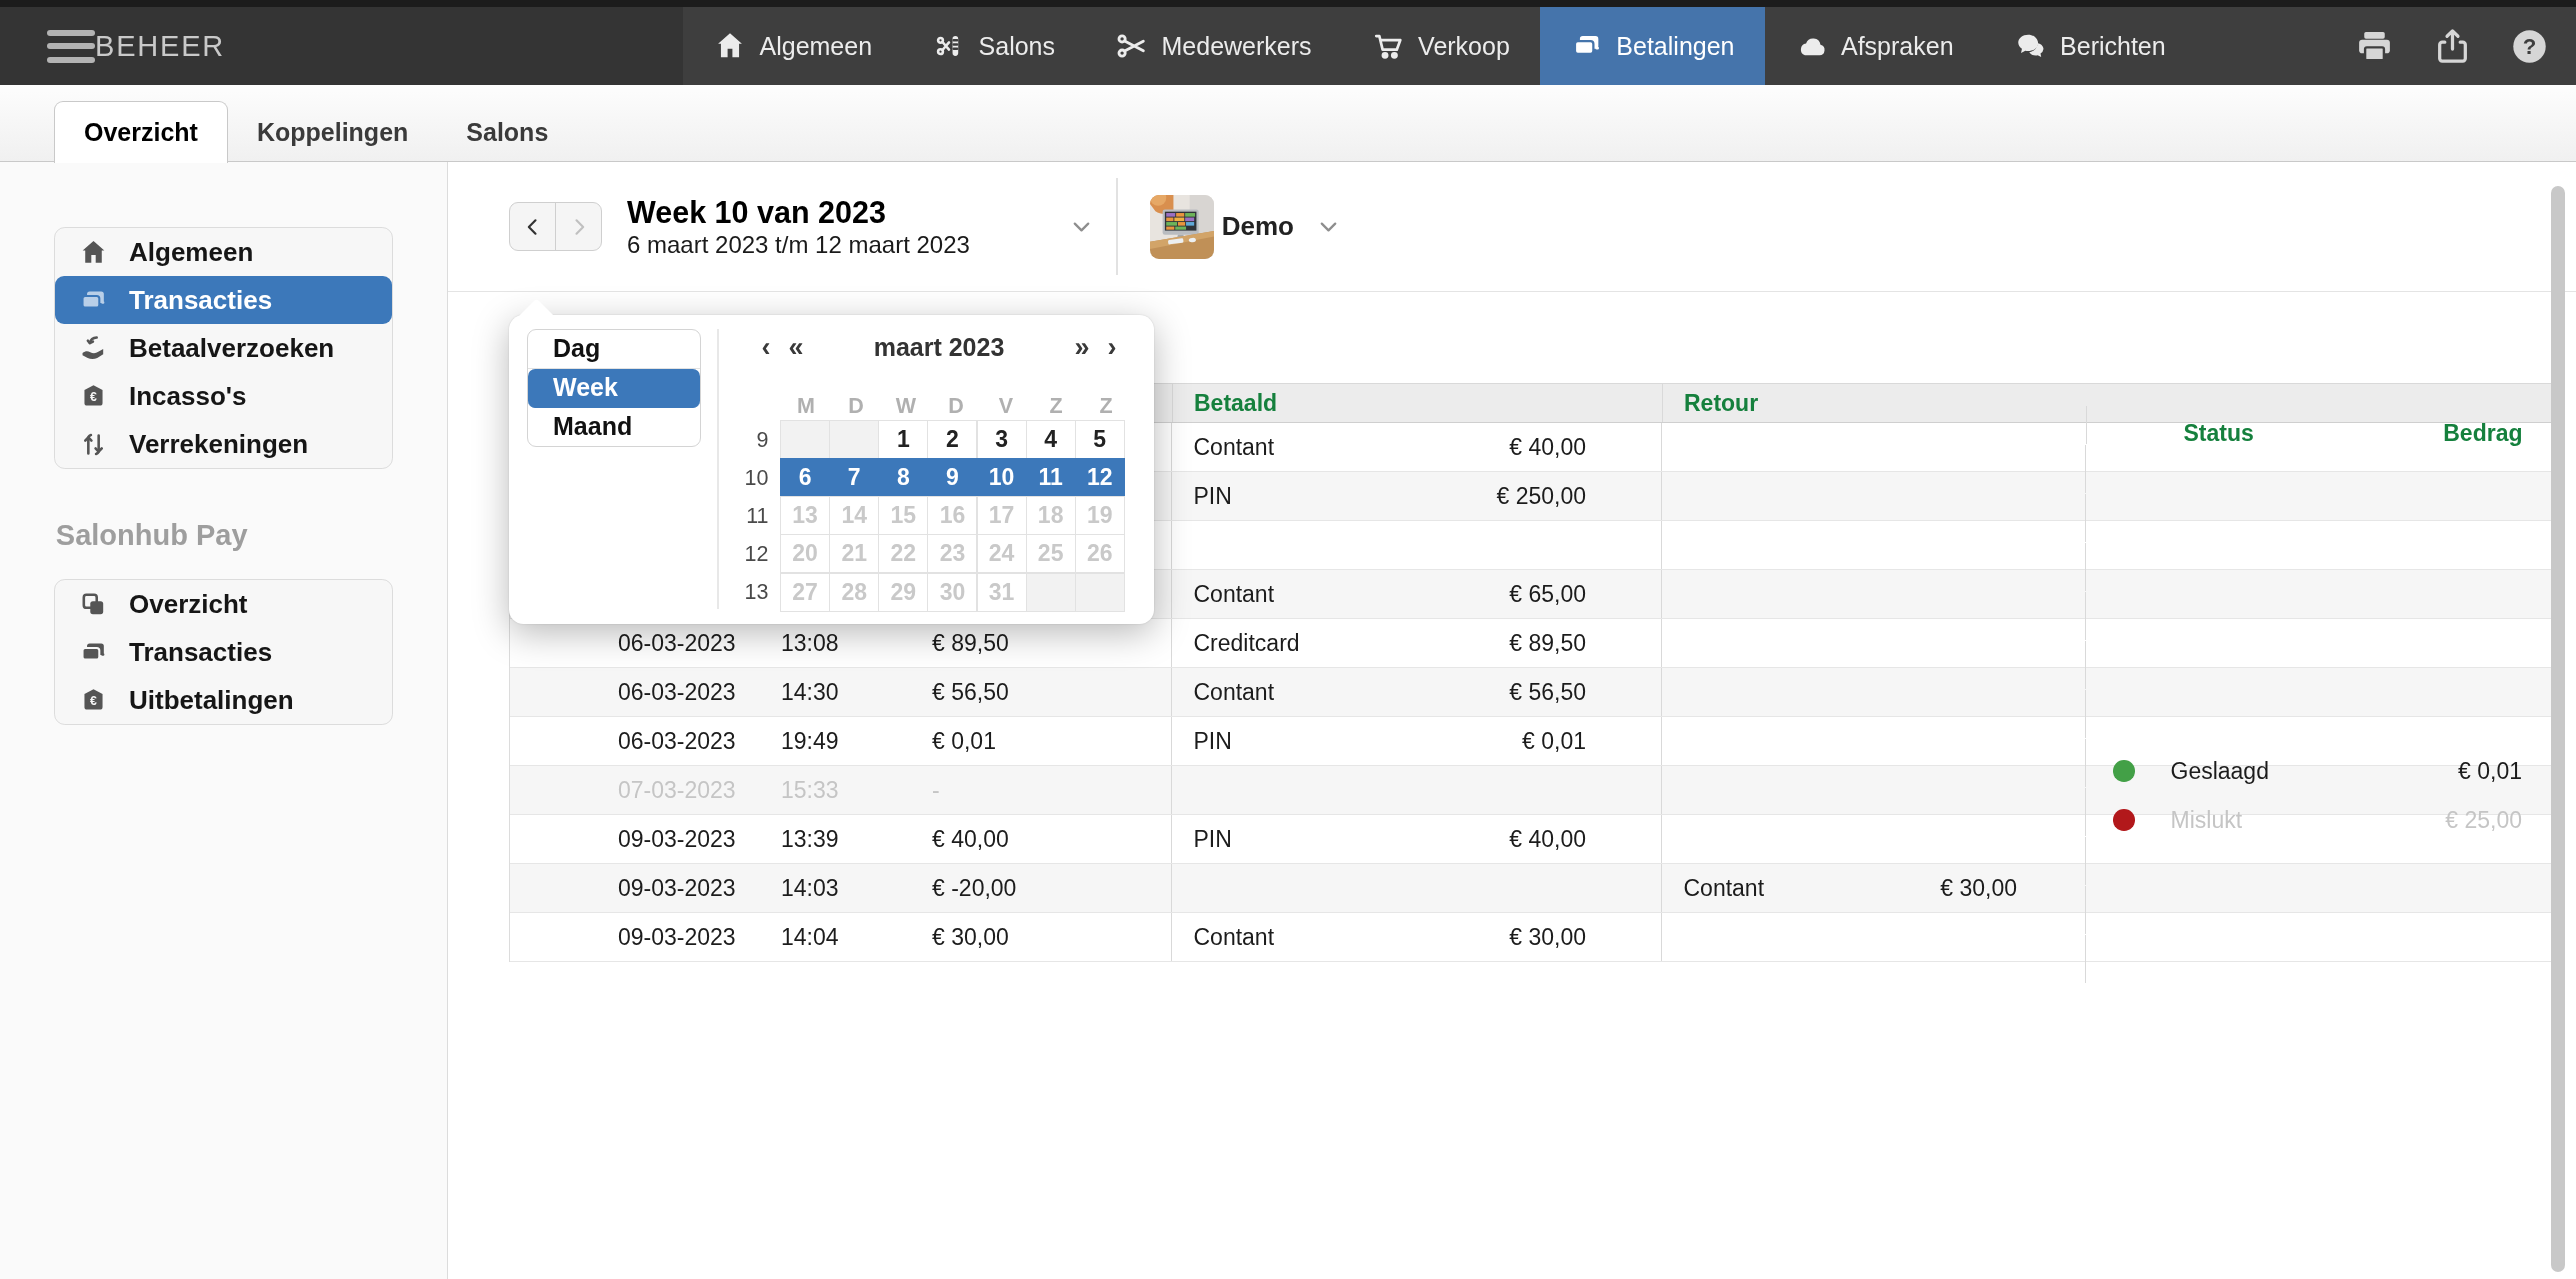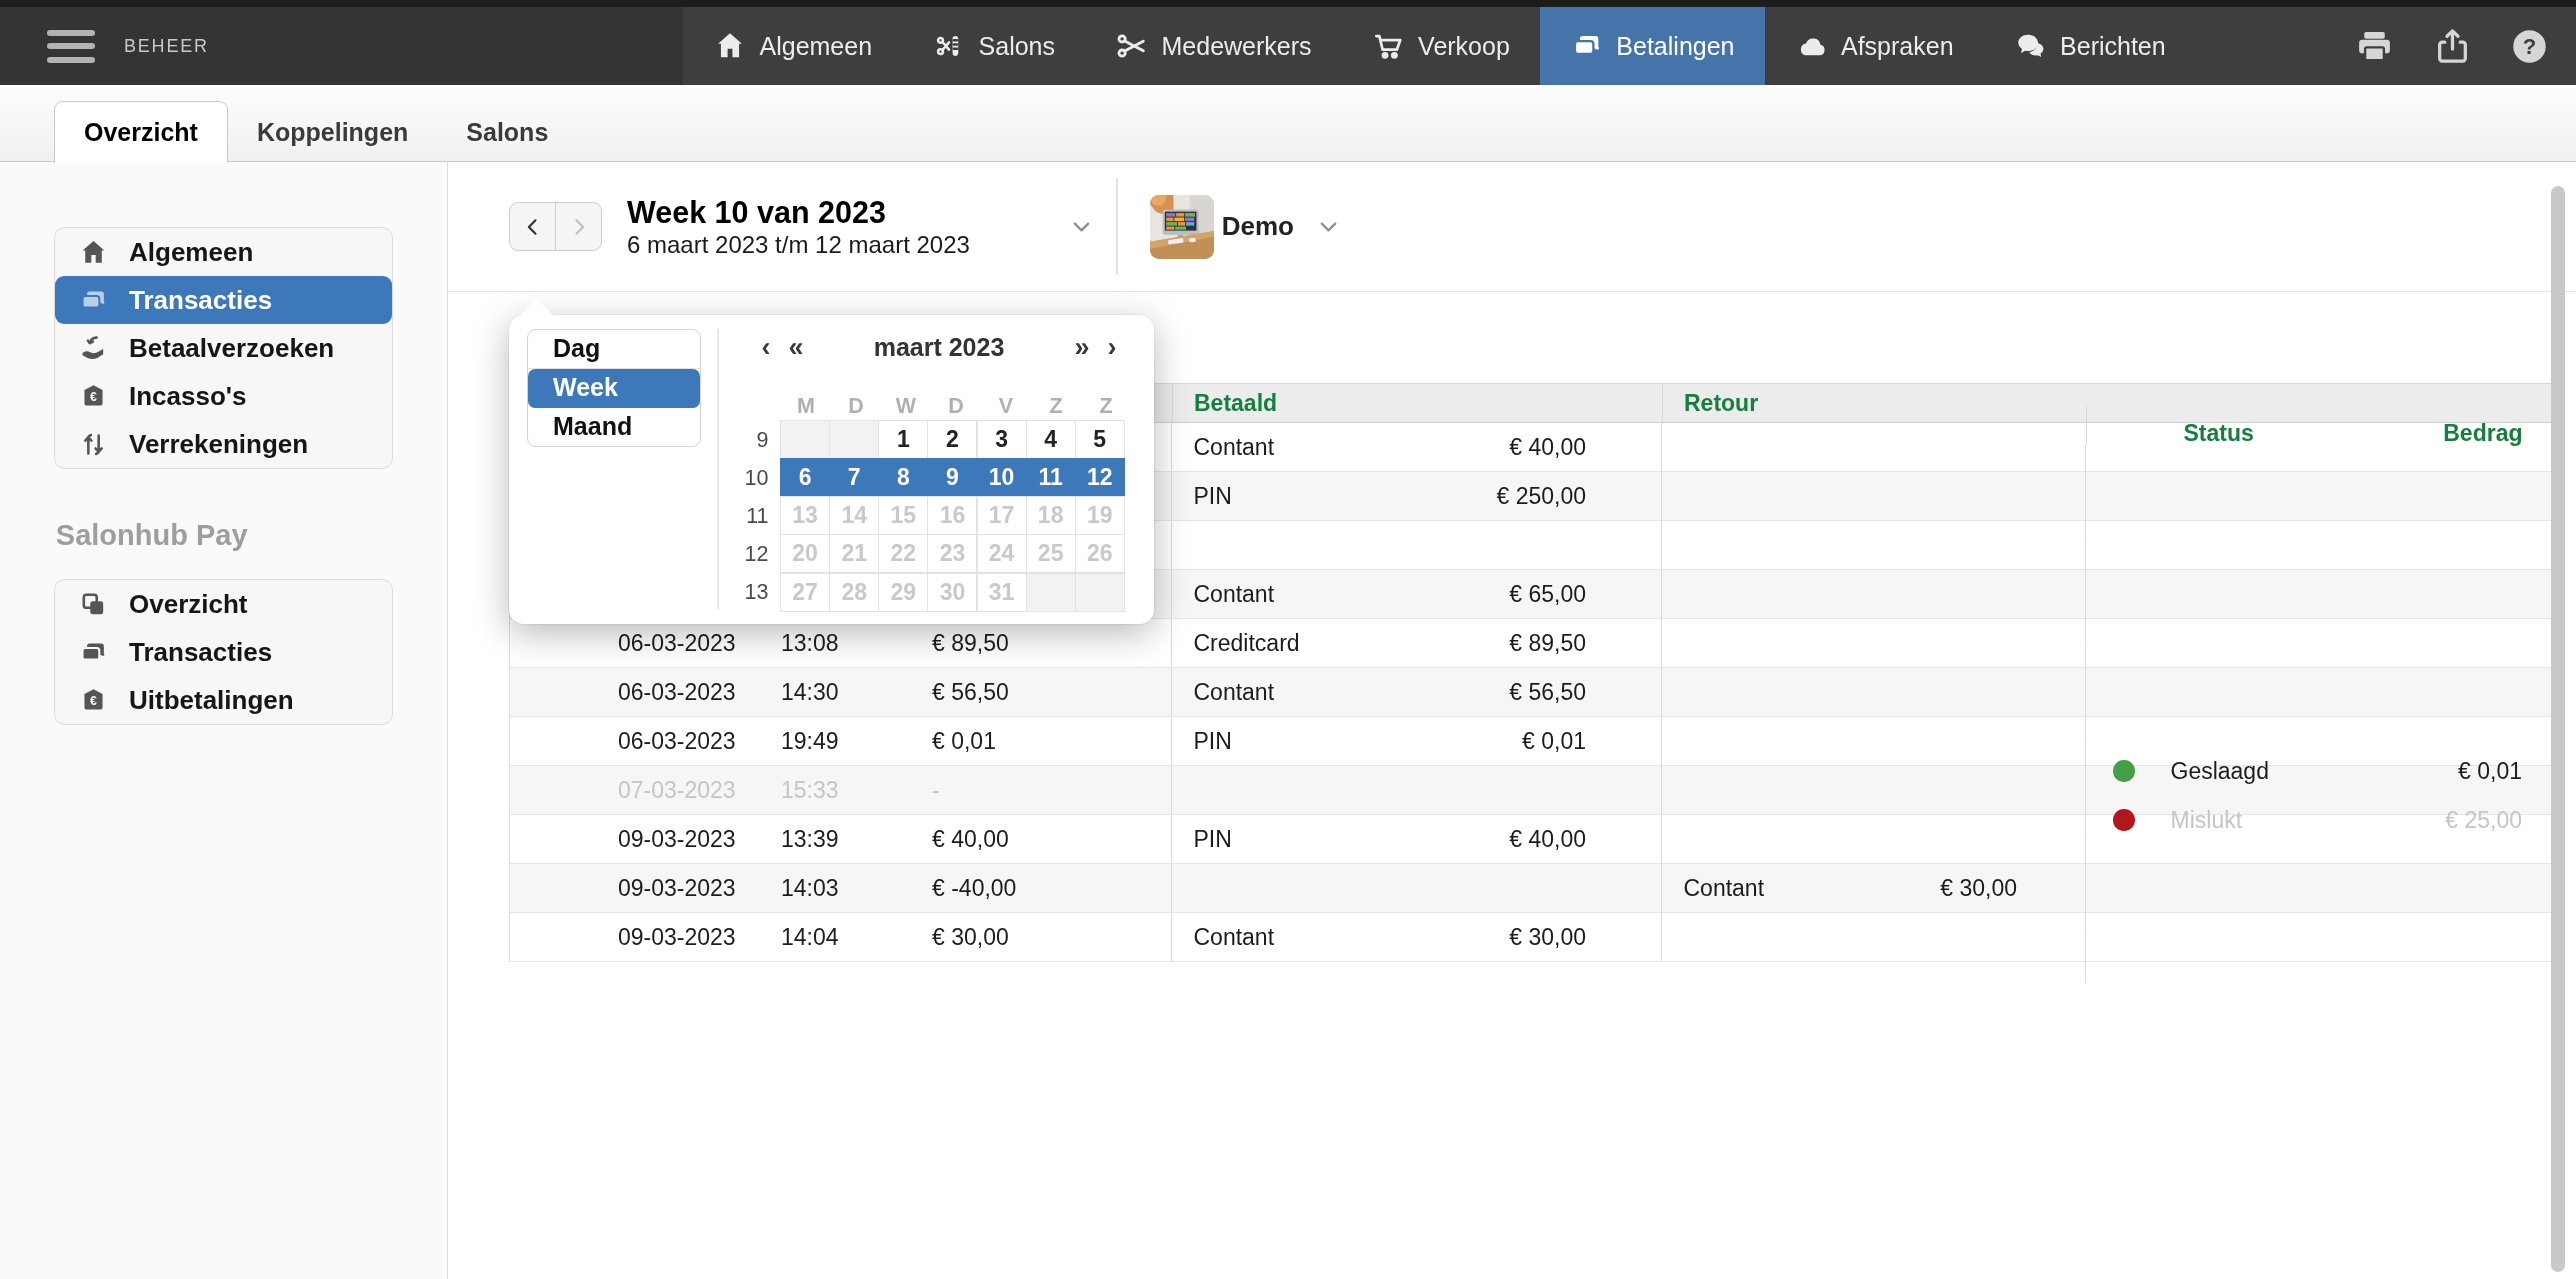--- a/index.html
+++ b/index.html
@@ -6,21 +6,21 @@
   body{width:2576px;height:1280px;overflow:hidden;background:#fff;
        font-family:"Liberation Sans","DejaVu Sans",sans-serif;color:#1c1c1c;}
   .screen{position:relative;width:2576px;height:1280px;overflow:hidden;}
 
   
   .top-strip{height:7.2px;background:#1c1c1c;}
   .topnav{height:78px;background:#3e3e3e;display:flex;align-items:stretch;}
   .brand{width:636px;background:#343434;display:flex;align-items:center;padding-left:47px;flex:none;}
   .hamburger{display:flex;flex-direction:column;gap:7.2px;cursor:pointer;}
   .hamburger span{display:block;width:48px;height:6.3px;border-radius:3.6px;background:#b3b3b3;}
-  .brand-label{margin-left:29px;font-size:18px;letter-spacing:1.8px;color:#c9c9c9;font-weight:500;}
+  .brand-label{font-size:29px;letter-spacing:1.8px;color:#c9c9c9;font-weight:500;}
   .nav-items{display:flex;align-items:stretch;}
   .nav-item{display:flex;align-items:center;gap:12.5px;padding:0 30px;font-size:25px;color:#ececec;cursor:pointer;}
   .nav-item svg{width:34px;height:34px;flex:none;}
   .nav-item.active{background:#4574ab;color:#fff;}
   .nav-right{margin-left:auto;display:flex;align-items:center;gap:30.5px;padding-right:23px;}
   .nav-icon-btn{width:47px;height:47px;display:flex;align-items:center;justify-content:center;cursor:pointer;}
   .nav-icon-btn svg{width:41px;height:41px;}
 
   
   .tabstrip{height:76px;background:linear-gradient(#fdfdfd,#f0f0f0);border-bottom:1.8px solid #c9c9c9;
@@ -512,21 +512,21 @@
             </div>
           <div class="c4">
               <span class="slabel"></span>
               <span class="amt"></span>
             </div>
         </div>
         <div class="trow alt">
           <div class="c1">
               <span class="cdate">09-03-2023</span>
               <span class="ctime">14:03</span>
-              <span class="camt">€ -40,00</span>
+              <span class="camt">€ -20,00</span>
             </div>
           <div class="c2">
               <span></span>
               <span class="amt"></span>
             </div>
           <div class="c3">
               <span>Contant</span>
               <span class="amt">€ 30,00</span>
             </div>
           <div class="c4">

